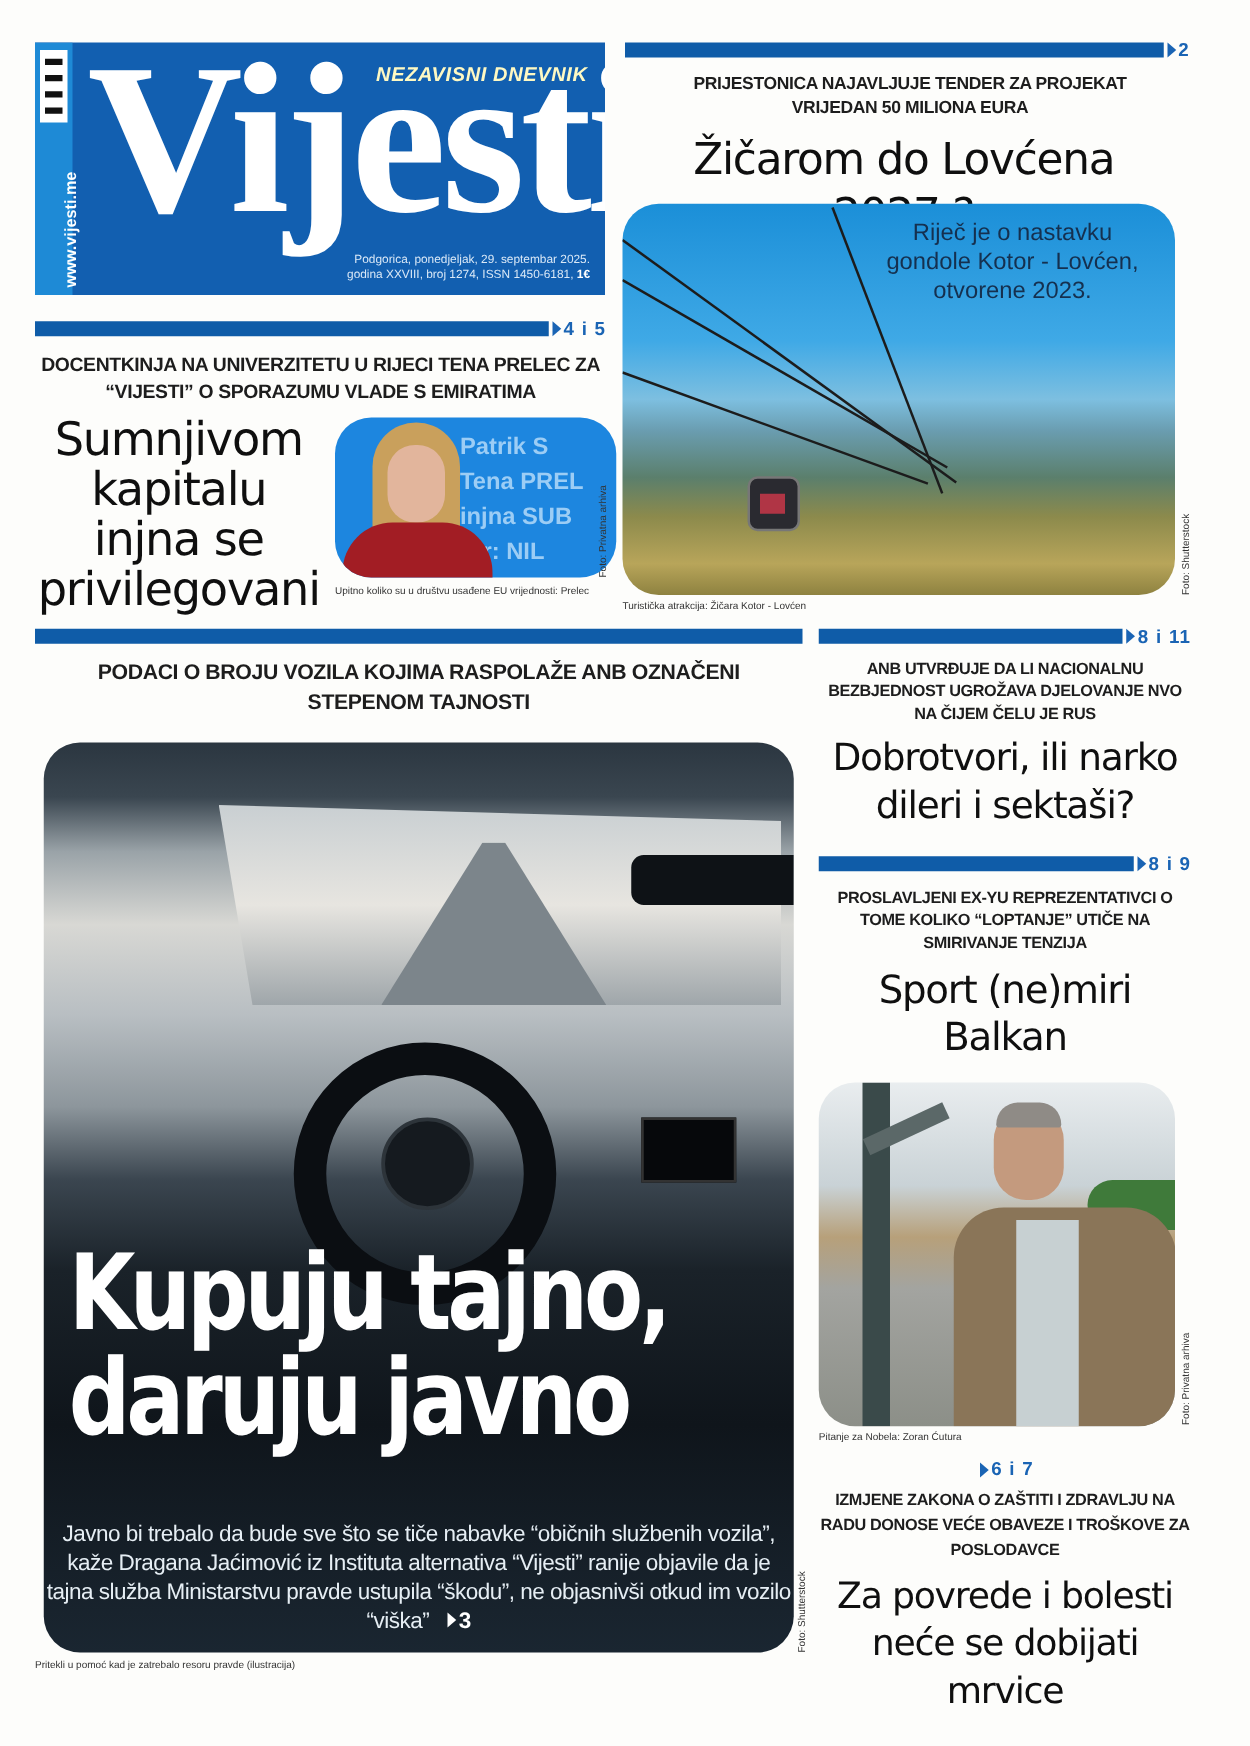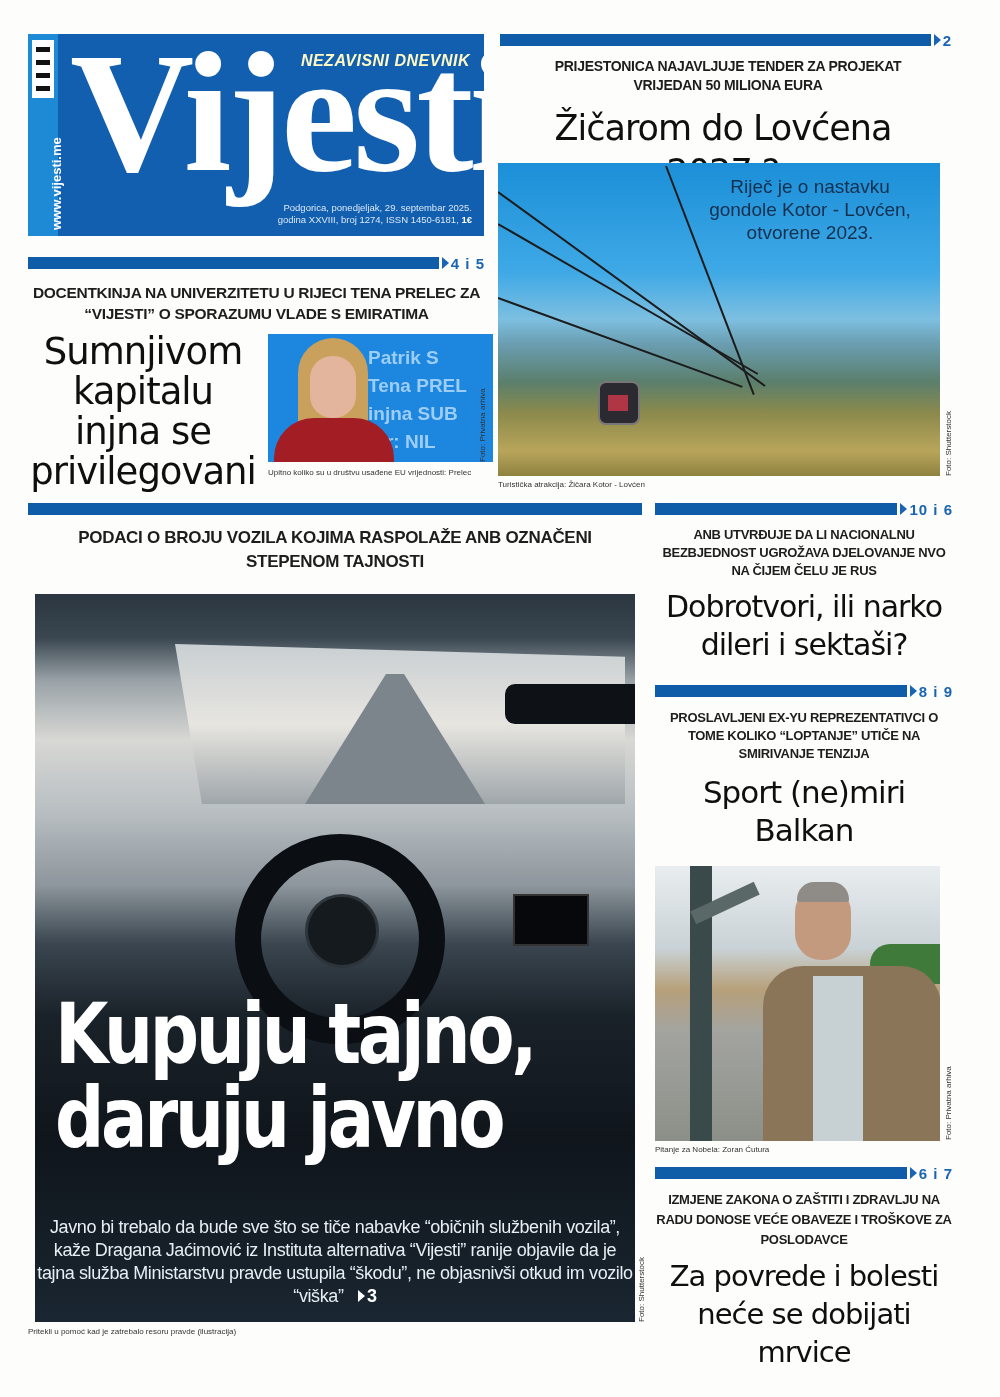--- a/index.html
+++ b/index.html
@@ -25,21 +25,21 @@
   #masthead .side { position: absolute; left: 0; top: 0; width: 30px; height: 202px; background: #1e8ad6; }
   #masthead .side .logo-box { position: absolute; left: 4px; top: 6px; width: 22px; height: 58px; background: #fff; display: flex; flex-direction: column; justify-content: space-around; padding: 3px 4px; }
   #masthead .side .logo-box span { display: block; height: 5px; background: #111; }
   #masthead .side .url { position: absolute; left: 21px; top: 196px; transform-origin: left top; transform: rotate(-90deg); color: #fff; font-weight: bold; font-size: 13px; white-space: nowrap; }
   #masthead .tagline { position: absolute; right: 14px; top: 18px; color: #fef9c3; font-weight: bold; font-style: italic; font-size: 16px; letter-spacing: 0.5px; font-family: "Liberation Sans", sans-serif; }
   #masthead .title { position: absolute; left: 42px; top: -8px; color: #fff; font-family: "Liberation Serif", "DejaVu Serif", serif; font-weight: bold; font-size: 172px; letter-spacing: -4px; line-height: 1; }
   #masthead .dateline { position: absolute; right: 12px; top: 168px; color: #d9e8f7; font-size: 9.5px; text-align: right; line-height: 12px; }
   #masthead .dateline b { color: #fff; }
 
   
-  .photo { position: absolute; overflow: hidden; }
+  .photo { position: absolute; overflow: hidden; border-radius: 29px; }
   #gondola-photo { left: 498px; top: 163px; width: 442px; height: 313px;
     background: linear-gradient(180deg, #1b8fd8 0%, #3fa9e6 35%, #7dbfe0 50%, #6a9db0 58%, #5b7f6c 70%, #8c8a4c 80%, #b8a55a 92%, #8e8240 100%); }
   #gondola-photo .cable { position: absolute; height: 2px; background: #1c1c1c; transform-origin: left center; }
   #gondola-photo .cabin { position: absolute; left: 100px; top: 218px; width: 42px; height: 44px; background: #2a2a30; border-radius: 8px; border: 2px solid #777; }
   #gondola-photo .cabin::after { content: ""; position: absolute; left: 8px; top: 12px; width: 20px; height: 16px; background: #b03545; }
   #gondola-photo .overlay { position: absolute; right: 20px; top: 12px; width: 220px; text-align: center; color: #15304f; font-size: 19px; line-height: 23px; }
 
   #prelec-photo { left: 268px; top: 334px; width: 225px; height: 128px; background: #1d86df; }
   #prelec-photo .bgtext { position: absolute; left: 100px; top: 10px; color: #9ccdf5; font-weight: bold; font-size: 19px; line-height: 28px; white-space: nowrap; }
   #prelec-photo .hair { position: absolute; left: 30px; top: 4px; width: 70px; height: 100px; background: #c9a05c; border-radius: 35px 35px 10px 10px; }
@@ -160,21 +160,21 @@
     <span class="ref"><span class="tri" style="border-left-color:#fff;"></span><span>3</span></span>
   </div>
 </div>
 <div class="caption" style="left:28px; top:1327px;">Pritekli u pomoć kad je zatrebalo resoru pravde (ilustracija)</div>
 <div class="credit-v" style="left:637px; top:1322px;">Foto: Shutterstock</div>
 
 <div class="bar" style="left:655px; top:503px; width:298px;">
   <div class="fill"></div>
   <div class="ref">
       <span class="tri"></span>
-      <span>10 i 6</span>
+      <span>8 i 11</span>
     </div>
 </div>
 <div class="kicker" style="left:655px; top:526px; width:298px; font-size:13px; line-height:18px;">ANB UTVRĐUJE DA LI NACIONALNU BEZBJEDNOST UGROŽAVA DJELOVANJE NVO NA ČIJEM ČELU JE RUS</div>
 <div class="headline" style="left:655px; top:588px; width:298px; font-size:30px; line-height:38px;">Dobrotvori, ili narko dileri i sektaši?</div>
 
 <div class="bar" style="left:655px; top:685px; width:298px;align-items:center;">
   <div class="fill"></div>
   <div class="ref">
       <span class="tri"></span>
       <span>8 i 9</span>
@@ -188,21 +188,21 @@
   <div class="arm"></div>
   <div class="tree"></div>
   <div class="jacket"></div>
   <div class="shirt"></div>
   <div class="head"></div>
   <div class="hair"></div>
 </div>
 <div class="caption" style="left:655px; top:1145px;">Pitanje za Nobela: Zoran Ćutura</div>
 <div class="credit-v" style="left:944px; top:1140px;">Foto: Privatna arhiva</div>
 
-<div class="bar" style="left:655px; top:1167px; width:298px;">
+<div class="bar" style="left:655px; top:1167px; width:298px;flex-direction:column;">
   <div class="fill"></div>
   <div class="ref">
       <span class="tri"></span>
       <span>6 i 7</span>
     </div>
 </div>
 <div class="kicker" style="left:655px; top:1190px; width:298px; font-size:13px; line-height:20px;">IZMJENE ZAKONA O ZAŠTITI I ZDRAVLJU NA RADU DONOSE VEĆE OBAVEZE I TROŠKOVE ZA POSLODAVCE</div>
 <div class="headline" style="left:650px; top:1257px; width:308px; font-size:29px; line-height:38px;">Za povrede i bolesti neće se dobijati mrvice</div>
 
 </body></html>

